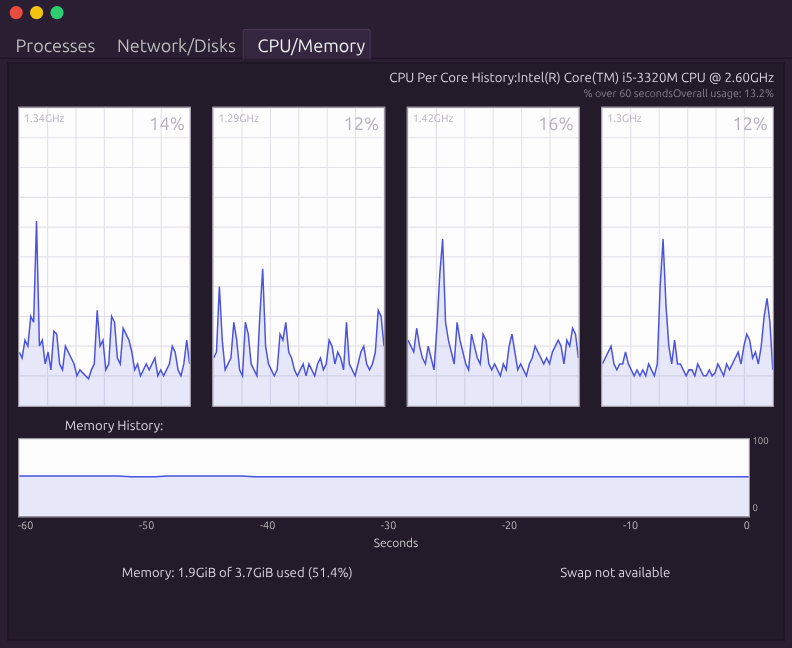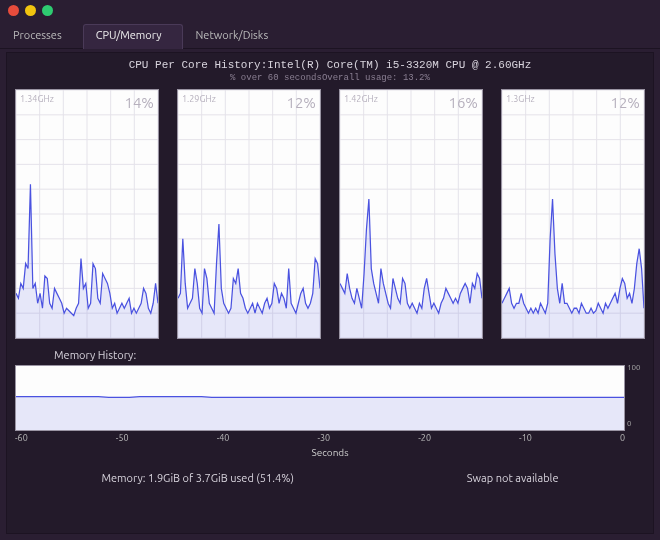--- a/index.html
+++ b/index.html
@@ -3,24 +3,24 @@
 <meta charset="utf-8">
 <style>
   html,body{margin:0;padding:0;background:#000;font-family:"Ubuntu","Segoe UI",Arial,sans-serif;color:#ccc;}
   .window{position:relative;width:660px;height:540px;background:#2a1e32;}
   .titlebar{height:24px;display:flex;align-items:center;position:relative;}
   .traffic{position:absolute;left:8px;top:5px;display:flex;gap:6px;}
   .tl{width:11px;height:11px;border-radius:50%;}
   .tl.red{background:#e74c3c;} .tl.yel{background:#f1c40f;} .tl.grn{background:#2ecc71;}
   .title{flex:1;text-align:center;font-size:12px;color:#ddd;}
   .tabs{display:flex;border-bottom:1px solid #1c1322;height:24px;}
-  .tab{padding:4px 20px 0 12px;font-size:11px;color:#bbb;cursor:pointer;height:20px;border:1px solid transparent;border-bottom:none;}
+  .tab{padding:4px 4px 0 12px;font-size:15px;color:#bbb;cursor:pointer;height:20px;border:1px solid transparent;border-bottom:none;}
   .tab.active{background:#352640;border-color:#4a3a58;border-radius:3px 3px 0 0;color:#eee;}
   .body{position:absolute;left:6px;right:6px;top:52px;bottom:6px;background:#231a2a;border:1px solid #1c1322;padding:6px 8px 4px 8px;box-sizing:border-box;}
-  .row{display:flex;justify-content:center;font-size:11px;color:#d8d4dd;font-family:Liberation Mono, monospace;}
+  .row{display:flex;justify-content:flex-end;font-size:11px;color:#d8d4dd;}
   .sub{font-size:9px;color:#8a7f92;margin-top:2px;}
   .charts4{display:flex;gap:18px;margin-top:6px;}
   .spark{flex:1;background:#fdfdfd;border:1px solid #9a94a3;position:relative;height:250px;box-sizing:border-box;}
   .spark svg{display:block;width:100%;height:100%;}
   .lblL{position:absolute;left:4px;top:4px;font-size:9px;color:#b6b0bd;}
   .lblR{position:absolute;right:4px;top:4px;font-size:15px;color:#b6b0bd;}
   .memhdr{font-size:11px;margin-top:10px;color:#d8d4dd;margin-left:39px;}
   .memwrap{position:relative;margin-top:4px;}
   .memchart{background:#fdfdfd;border:1px solid #9a94a3;height:64px;margin-right:20px;position:relative;}
   .memchart svg{display:block;width:100%;height:100%;}
@@ -38,22 +38,22 @@
   <div class="titlebar">
     <div class="traffic">
       <div class="tl red"></div>
       <div class="tl yel"></div>
       <div class="tl grn"></div>
     </div>
   </div>
 
   <div class="tabs">
     <div class="tab">Processes</div>
+    <div class="tab">Network/Disks</div>
     <div class="tab active">CPU/Memory</div>
-    <div class="tab">Network/Disks</div>
   </div>
 
   <div class="body">
     <div class="row">
       <span>CPU Per Core History:</span>
       <span>Intel(R) Core(TM) i5-3320M CPU @ 2.60GHz</span>
     </div>
     <div class="row sub">
       <span>% over 60 seconds</span>
       <span>Overall usage: 13.2%</span>

